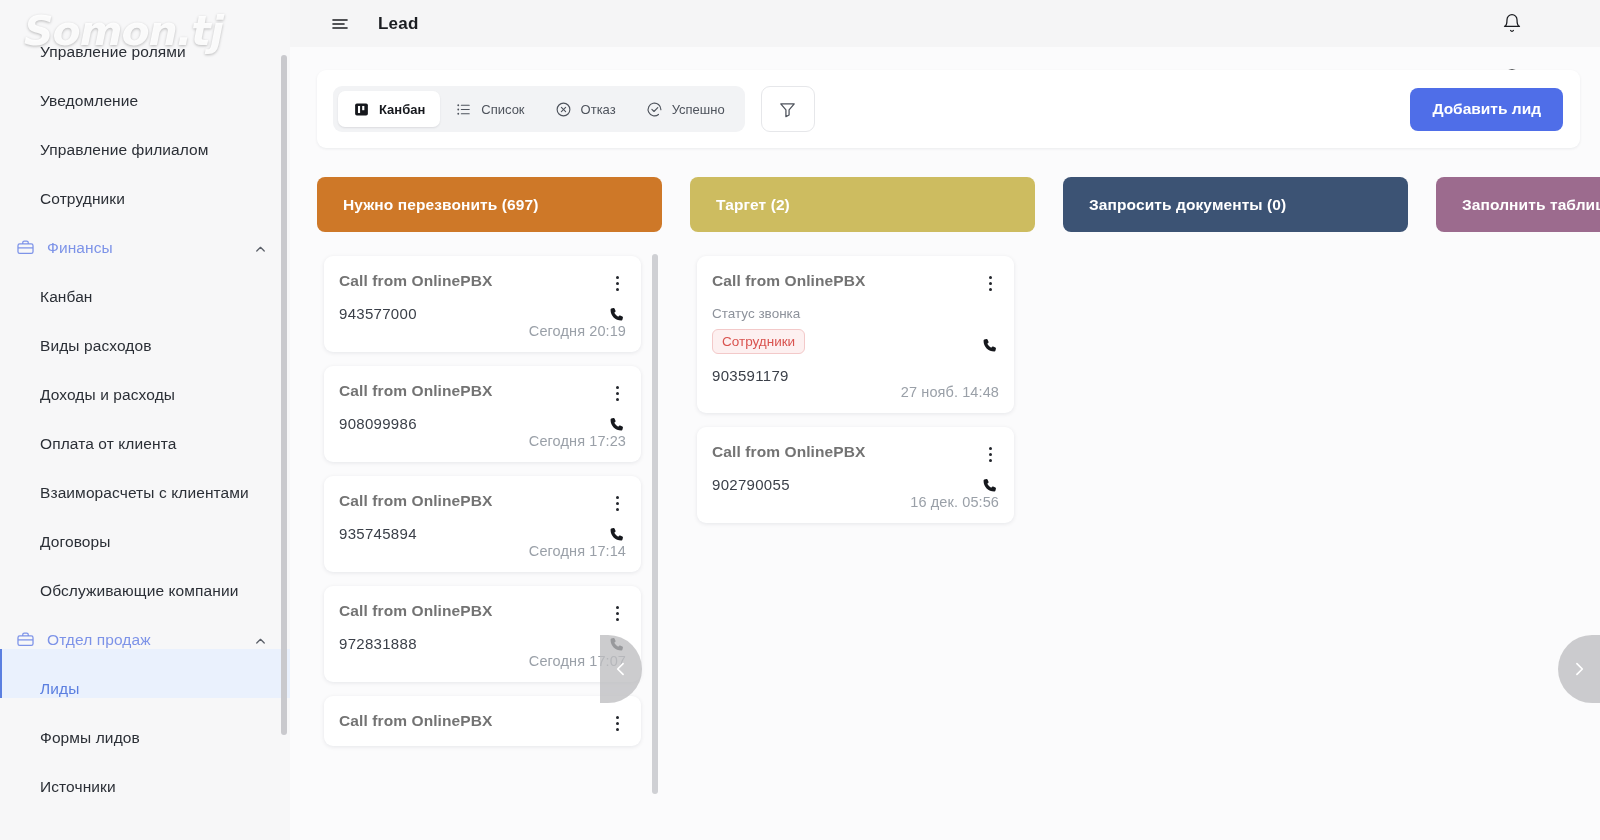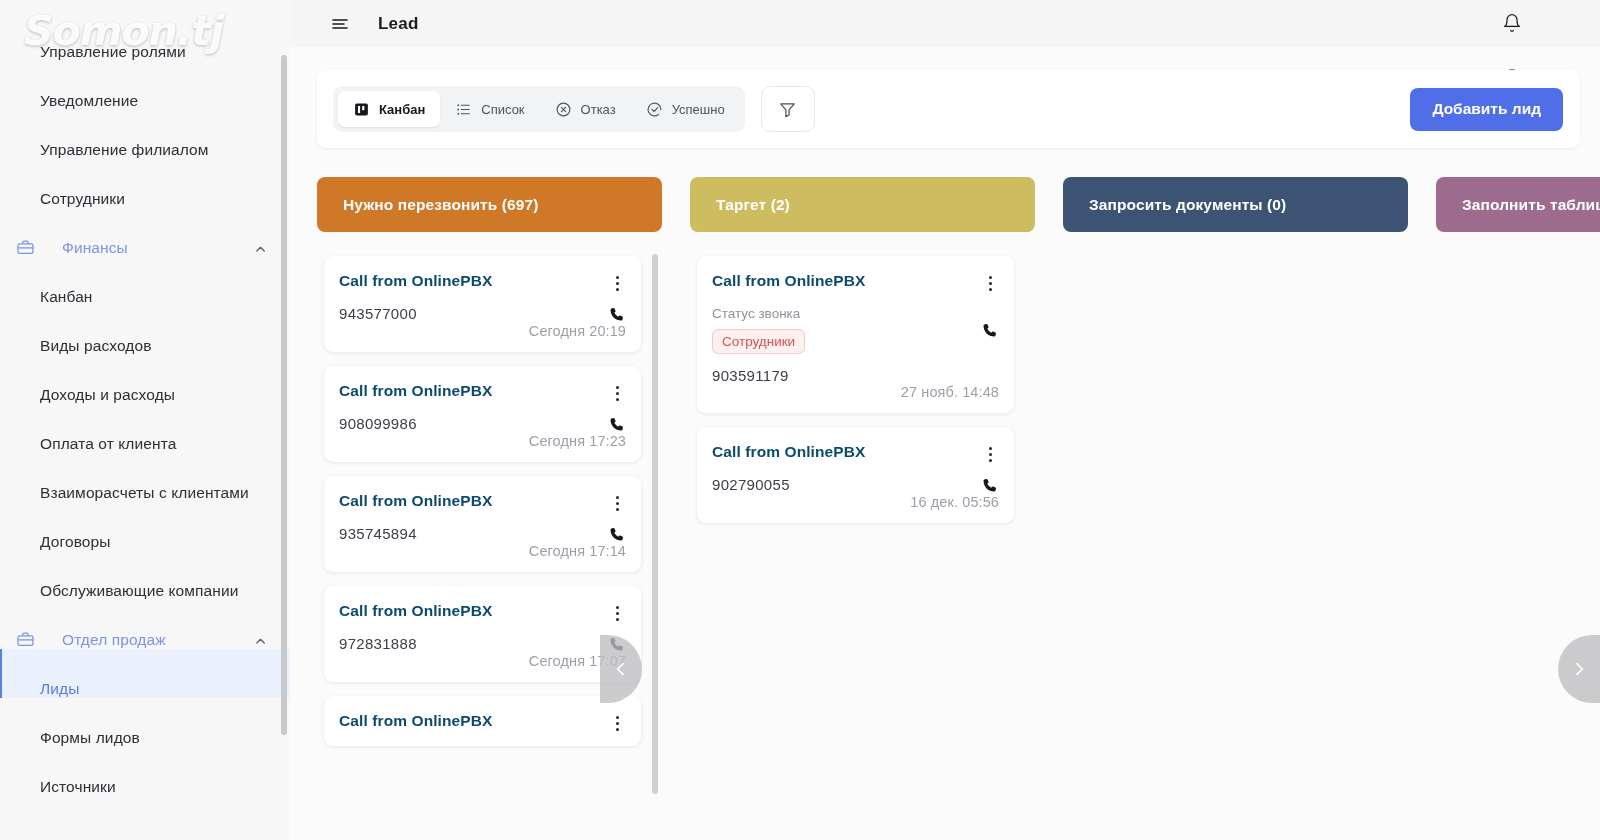--- a/index.html
+++ b/index.html
@@ -30,21 +30,21 @@
     display: flex; align-items: flex-end;
     padding-left: 40px;
     font-size: 15.5px;
     color: #2b2f36;
     letter-spacing: .1px;
     cursor: pointer;
     white-space: nowrap;
   }
   .side-item.group {
     padding-left: 16px;
-    gap: 27px;
+    gap: 12px;
   }
   .side-item.group .grp-label { flex: 1; }
   .side-item.active {
     background: #eaf1fd;
     color: #5b7fe0;
     box-shadow: inset 2px 0 0 #5b7fe0;
   }
   .side-item.accent { color: #7d93e8; }
   .side-icon {
     width: 19px; height: 19px;
@@ -169,21 +169,21 @@
 
   .card {
     background: #ffffff;
     border-radius: 9px;
     box-shadow: 0 1px 4px rgba(16,24,40,.09);
     padding: 16px 15px 13px 15px;
     cursor: pointer;
   }
   .card-top { display: flex; align-items: flex-start; }
   .card-title {
-    font-size: 15.5px; font-weight: 700; color: #0c4a6e;
+    font-size: 15.5px; font-weight: 700; color: #737373;
     letter-spacing: .1px; flex: 1;
   }
   .kebab {
     width: 18px; height: 20px; flex: 0 0 18px;
     display: flex; flex-direction: column; align-items: center;
     justify-content: center; gap: 3px; cursor: pointer;
     margin-top: 1px;
   }
   .kebab i { width: 3px; height: 3px; background: #22252b; border-radius: 50%; display: block; }
 
@@ -520,21 +520,21 @@
               <div class="cards">
                 <div class="card">
                   <div class="card-top">
                     <div class="card-title">Call from OnlinePBX</div>
                     <div class="kebab">
                       <i></i>
                       <i></i>
                       <i></i>
                     </div>
                   </div>
-                  <div style="display: flex; align-items: center;">
+                  <div style="display: flex; align-items: flex-end;">
                     <div style="flex: 1 1 0%;"><div class="status-label">Статус звонка</div><div class="badge">Сотрудники</div></div>
                     <span class="phone-ico" style="margin-top: 13px;">
                       <svg width="18" height="18" viewBox="0 0 24 24" fill="#16181d">
                 <path d="M19.2 15.3l-3-1.3a1.3 1.3 0 0 0-1.5.37l-1.1 1.35a14.5 14.5 0 0 1-5.3-5.3l1.35-1.1A1.3 1.3 0 0 0 10 7.8L8.7 4.8A1.35 1.35 0 0 0 7.15 4.1L4.4 4.8A1.4 1.4 0 0 0 3.4 6.2C3.4 14.4 9.6 20.6 17.8 20.6a1.4 1.4 0 0 0 1.4-1l0.7-2.75a1.35 1.35 0 0 0-0.7-1.55z"></path>
                       </svg>
                     </span>
                   </div>
                   <div class="phone-num" style="margin-top: 13px;">903591179</div>
                   <div class="card-time">27 нояб. 14:48</div>
                 </div>

